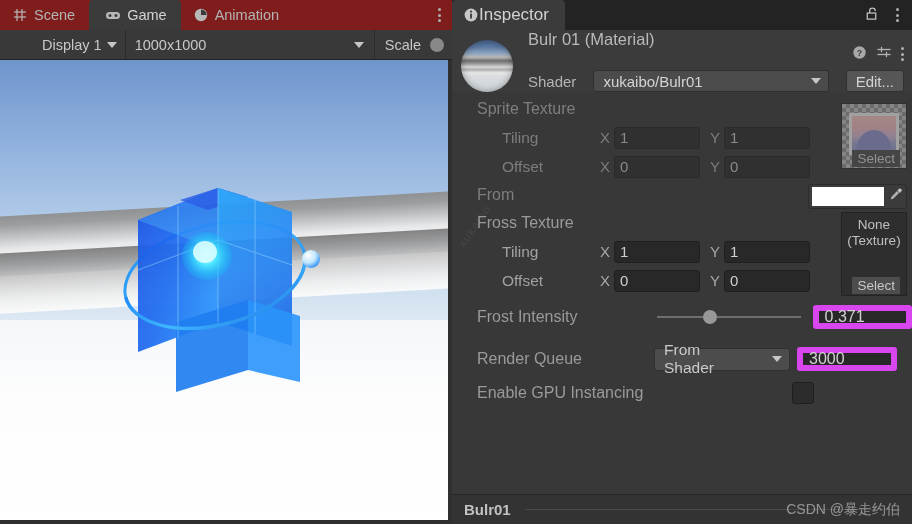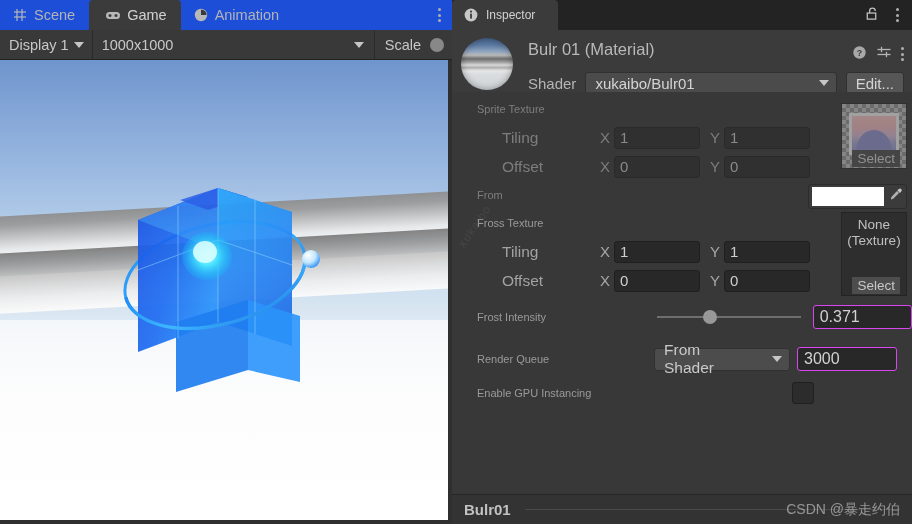--- a/index.html
+++ b/index.html
@@ -12,21 +12,21 @@
   .app { position: relative; width: 912px; height: 524px; display: flex; }
 
   
   .left-panel {
     width: 452px; height: 524px;
     background: #383838;
     display: flex; flex-direction: column;
     position: relative;
   }
   .tabbar {
-    height: 30px; background: #1d4ed8;
+    height: 30px; background: #7f1d1d;
     display: flex; align-items: stretch;
     position: relative;
   }
   .tab {
     display: flex; align-items: center; gap: 6px;
     padding: 0 14px 0 12px;
     color: #b4b4b4; font-size: 14.5px;
     background: transparent;
     position: relative;
   }
@@ -42,21 +42,21 @@
     margin-left: auto; width: 26px;
     display: flex; align-items: center; justify-content: center;
   }
   .kebab-dots { display: flex; flex-direction: column; gap: 2.5px; align-items: center; }
   .kebab-dots i { width: 3px; height: 3px; background: #b0b0b0; border-radius: 50%; display: block; }
 
   .gametoolbar {
     height: 30px; background: #393939;
     display: flex; align-items: stretch;
     border-bottom: 1px solid #232323;
-    font-size: 14.5px; color: #c8c8c8;
+    font-size: 14.5px; color: #c8c8c8; padding-left: 33px;
   }
   .tb-dd {
     display: flex; align-items: center; gap: 5px;
     padding: 0 8px 0 9px;
     border-right: 1px solid #2b2b2b;
   }
   .tb-dd.res { flex: 1; justify-content: space-between; padding-right: 10px; }
   .tb-scale {
     display: flex; align-items: center; gap: 9px;
     padding: 0 8px 0 10px;
@@ -110,73 +110,73 @@
     width: 460px; height: 524px;
     background: #383838;
     display: flex; flex-direction: column;
     position: relative;
   }
   .insp-tabbar {
     height: 30px; background: #232323;
     display: flex; align-items: stretch;
   }
   .insp-tab {
-    display: flex; align-items: center; gap: 7px;
-    padding: 0 23px 0 11px;
-    background: #3b3b3b; color: #d2d2d2; font-size: 12px;
+    display: flex; align-items: center; 
+    padding: 0 16px 0 11px;
+    background: #3b3b3b; color: #d2d2d2; font-size: 17px;
     border-top-left-radius: 4px; border-top-right-radius: 4px;
   }
   .insp-tb-right {
     margin-left: auto; display: flex; align-items: center; gap: 2px; padding-right: 3px;
   }
   .ico-btn { width: 24px; height: 30px; display: flex; align-items: center; justify-content: center; }
 
   .mat-header {
     height: 62px; background: #3b3b3b;
-    display: flex; align-items: center;
+    display: flex; align-items: flex-end;
     padding: 5px 8px 0 5px;
     position: relative;
   }
   .mat-preview {
     width: 52px; height: 52px; border-radius: 50%;
     margin: 1px 4px 0 4px; flex: none;
     background:
       linear-gradient(to bottom,
         #47638c 0%, #5d7ba4 14%, #8fa5bf 26%,
         #b9b9b9 33%, #6e6e6e 40%, #9c9c9c 46%,
         #d8d8d8 52%, #b0b0b0 57%, #e6e6e6 63%,
         #d9dde0 70%, #cfd4d8 100%);
     box-shadow: inset 0 0 7px rgba(0,0,0,.35);
   }
   .mat-head-col { flex: 1; padding-top: 3px; }
   .mat-title {
     color: #b9b9b9; font-size: 16.5px; padding-left: 11px; line-height: 26px;
   }
-  .shader-row { display: flex; align-items: center; gap: 9px; margin-top: 10px; }
+  .shader-row { display: flex; align-items: center; gap: 17px; margin-top: 18px; }
   .shader-lbl { color: #b4b4b4; font-size: 15px; padding-left: 11px; }
   .shader-dd {
     flex: 1; height: 22px; background: #4b4b4b;
     border: 1px solid #303030; border-radius: 3px;
     display: flex; align-items: center; justify-content: space-between;
     padding: 0 7px 0 9px; color: #d4d4d4; font-size: 15px;
   }
   .edit-btn {
     height: 22px; padding: 0 9px; background: #565656;
     border: 1px solid #303030; border-radius: 3px;
     color: #d4d4d4; font-size: 15px; display: flex; align-items: center;
   }
   .mat-head-icons {
     position: absolute; right: 8px; top: 14px;
     display: flex; align-items: center; gap: 9px;
   }
 
   .insp-body { flex: 1; background: #383838; position: relative; padding-top: 6px; }
 
   .row { display: flex; align-items: center; height: 22px; margin-bottom: 6px; position: relative; }
-  .sec-label { color: #9a9a9a; font-size: 11px; padding-left: 25px; }
+  .sec-label { color: #9a9a9a; font-size: 16px; padding-left: 25px; }
   .sec-label.dim { color: #7e7e7e; }
 
   .sub-row { display: flex; align-items: center; height: 23px; margin-bottom: 6px; }
   .sub-lbl { color: #a2a2a2; font-size: 15.5px; width: 148px; text-align: left; padding-left: 50px; }
   .sub-lbl.dim { color: #7d7d7d; }
   .axis { color: #a8a8a8; font-size: 15px; width: 14px; }
   .axis.dim { color: #7d7d7d; }
   .numfield {
     width: 86px; height: 22px; background: #282828;
     border: 1px solid #1f1f1f; border-radius: 3px;
@@ -233,21 +233,21 @@
   .slider-wrap { position: relative; width: 145px; height: 18px; margin-left: 4px; }
   .slider-track {
     position: absolute; left: 0; right: 0; top: 8px; height: 2px; background: #6e6e6e;
   }
   .slider-knob {
     position: absolute; top: 2px; width: 14px; height: 14px;
     border-radius: 50%; background: #989898;
   }
   .bigfield {
     width: 100px; height: 24px; background: #282828;
-    border: 1px solid #d946ef; border-radius: 3px;
+    border: 6px solid #d946ef; border-radius: 3px;
     color: #d2d2d2; font-size: 16px;
     display: flex; align-items: center; padding-left: 6px;
   }
   .dd-btn {
     height: 23px; background: #4c4c4c; border: 1px solid #303030; border-radius: 3px;
     color: #c9c9c9; font-size: 15.5px;
     display: flex; align-items: center; gap: 28px; padding: 0 7px 0 9px;
   }
   .checkbox {
     width: 22px; height: 22px; background: #2c2c2c;

